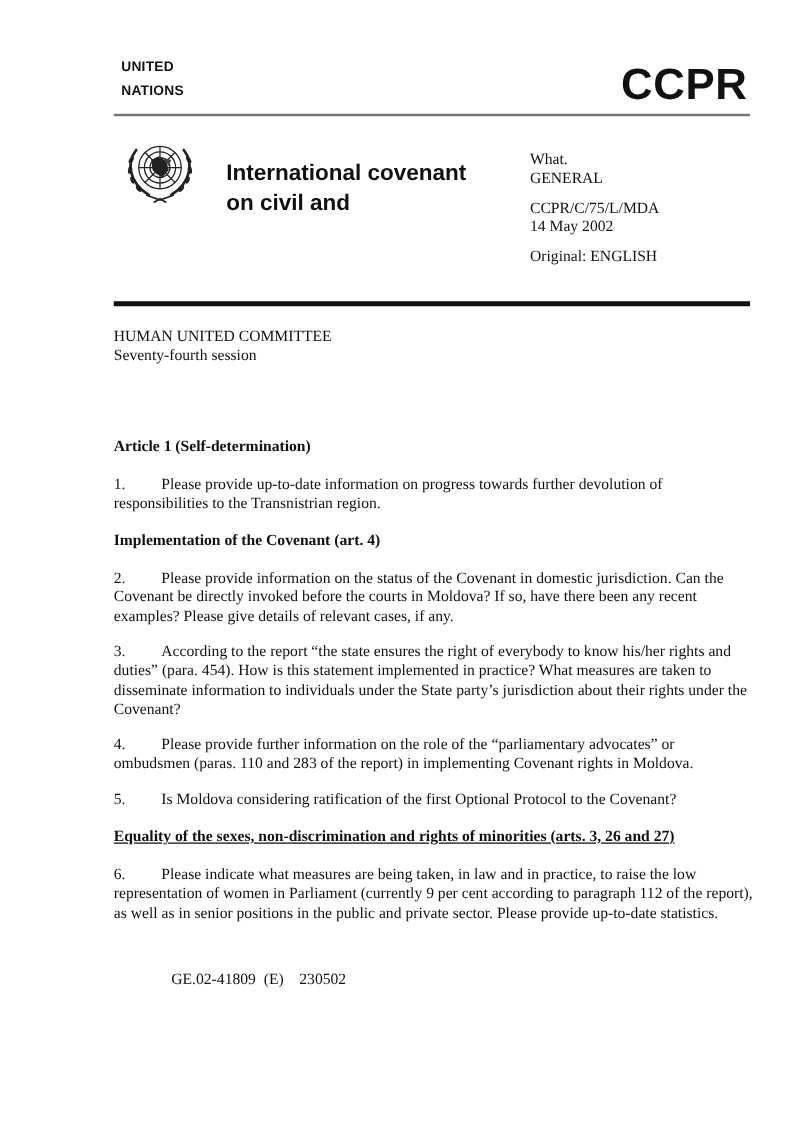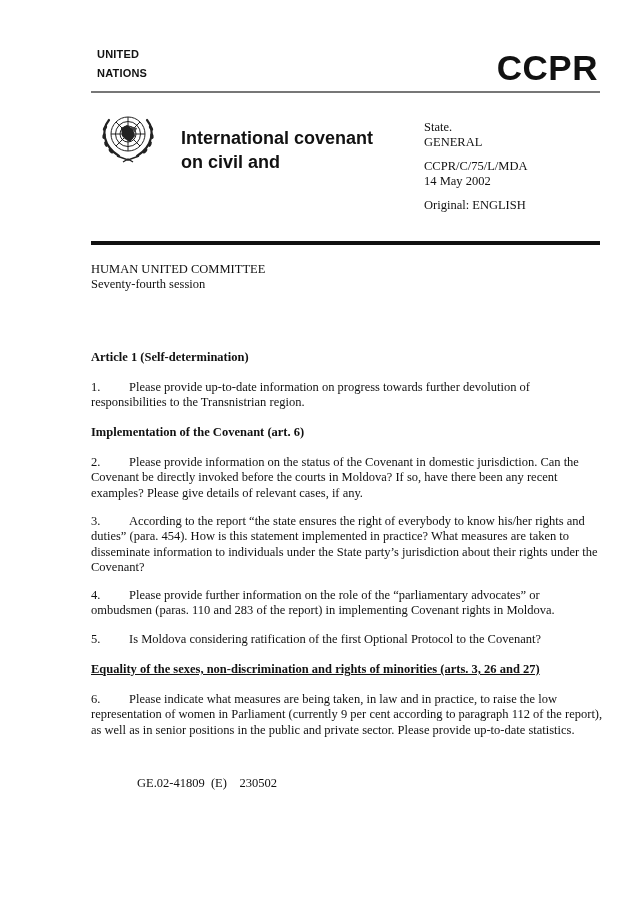--- a/index.html
+++ b/index.html
@@ -63,21 +63,21 @@
     <path d="M20 50 L31 54 L42 50 M26 56 L31 53 L36 56" stroke="#222" stroke-width="1.4" fill="none"></path>
   </svg>
 </div>
 
 <div class="abs sans title">
   <div>International covenant</div>
   <div>on civil and</div>
 </div>
 
 <div class="abs serif meta">
-  <div>State.</div>
+  <div>What.</div>
   <div>GENERAL</div>
   <div class="gap"></div>
   <div>CCPR/C/75/L/MDA</div>
   <div>14 May 2002</div>
   <div class="gap"></div>
   <div>Original:  ENGLISH</div>
 </div>
 
 <div class="abs rule-thick"></div>
 
@@ -88,21 +88,21 @@
 
 <div class="abs serif body-text heading center" style="top:305px;">
 </div>
 
 <div class="abs serif body-text heading" style="top:350px;">Article 1 (Self-determination)</div>
 
 <div class="abs serif body-text" style="top:380px;">
   <p><span class="num">1.</span><span>Please provide up-to-date information on progress towards further devolution of responsibilities to the Transnistrian region.</span></p>
 </div>
 
-<div class="abs serif body-text heading" style="top:425px;">Implementation of the Covenant (art. 6)</div>
+<div class="abs serif body-text heading" style="top:425px;">Implementation of the Covenant (art. 4)</div>
 
 <div class="abs serif body-text" style="top:455px;">
   <p><span class="num">2.</span><span>Please provide information on the status of the Covenant in domestic jurisdiction.  Can the Covenant be directly invoked before the courts in Moldova?  If so, have there been any recent examples?  Please give details of relevant cases, if any.</span></p>
 </div>
 
 <div class="abs serif body-text" style="top:514px;">
   <p><span class="num">3.</span><span>According to the report “the state ensures the right of everybody to know his/her rights and duties” (para. 454).  How is this statement implemented in practice?  What measures are taken to disseminate information to individuals under the State party’s jurisdiction about their rights under the Covenant?</span></p>
 </div>
 
 <div class="abs serif body-text" style="top:588px;">

